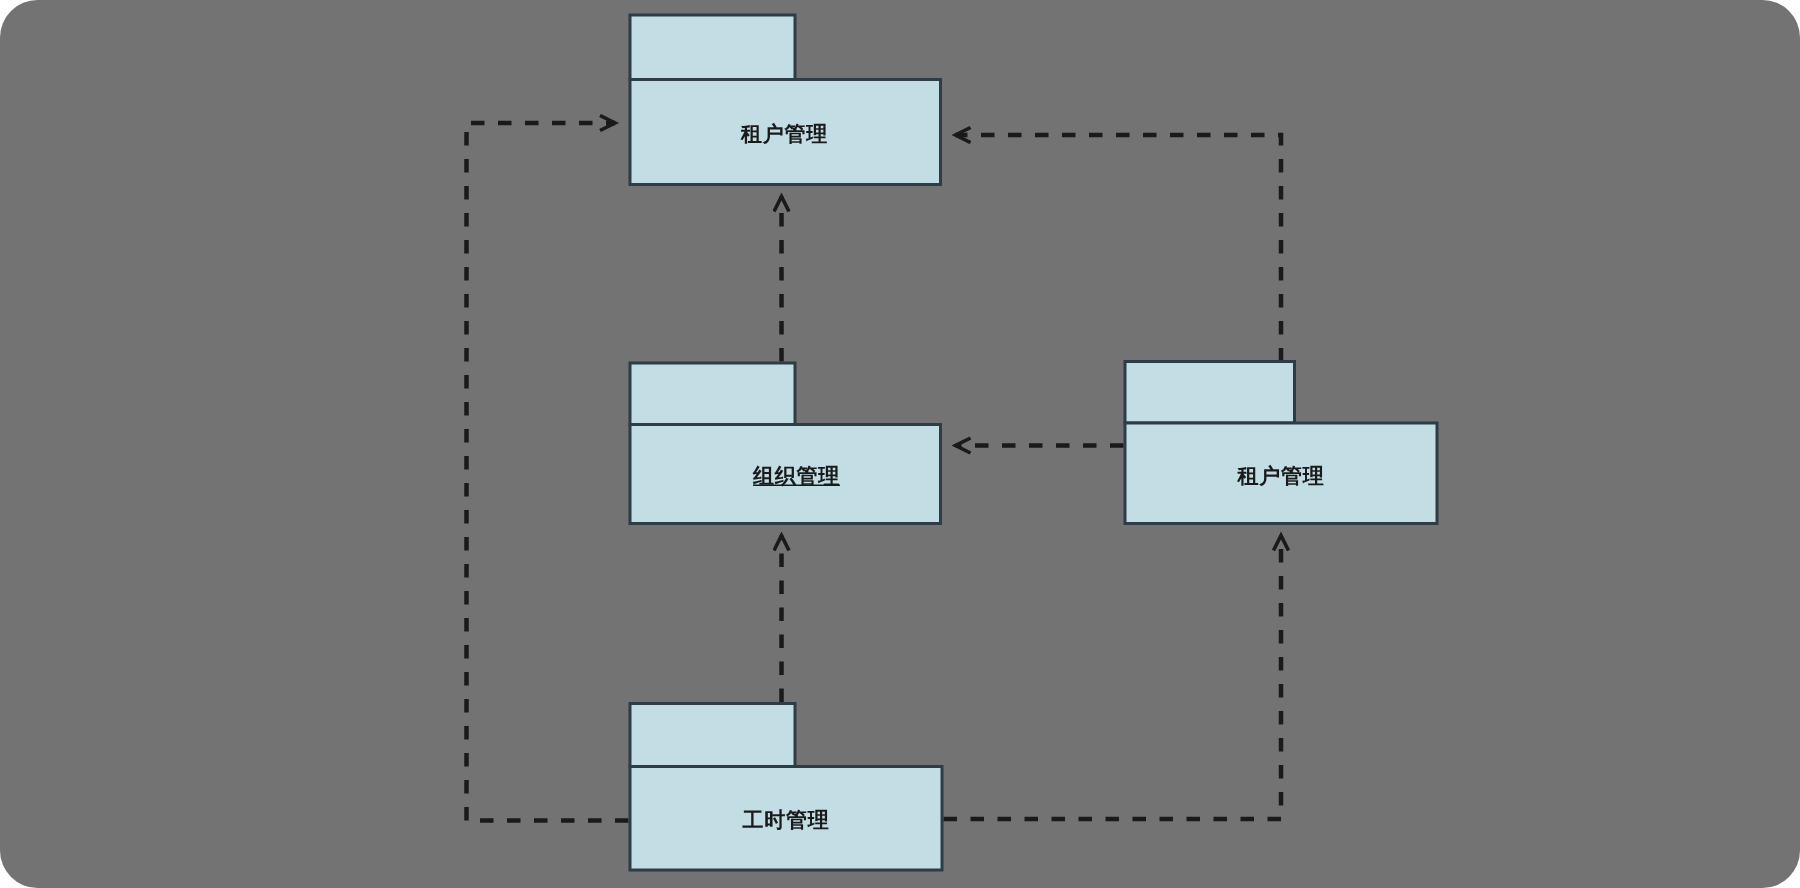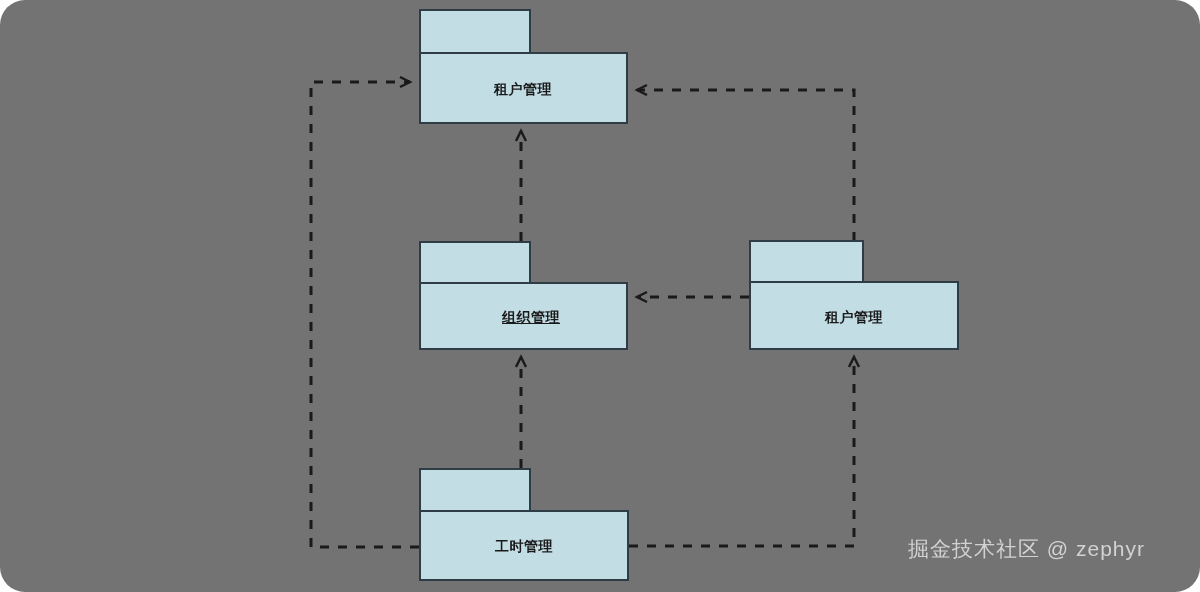--- a/index.html
+++ b/index.html
@@ -84,15 +84,14 @@
       </g>
   </svg>
 
   <div id="labels-layer">
       <div class="pkg-label" style="left: 463px; top: 81px; width: 120px;">租户管理</div>
       <div class="pkg-label" style="left: 471px; top: 309px; width: 120px; text-decoration: underline;">组织管理</div>
       <div class="pkg-label" style="left: 794px; top: 309px; width: 120px;">租户管理</div>
       <div class="pkg-label" style="left: 464px; top: 538px; width: 120px;">工时管理</div>
     </div>
 
-  <div class="watermark" style="left: 908px; top: 535px; color: rgb(210, 210, 210);">掘金技术社区 @ zephyr</div>
 
 </div>
 
 </body></html>

